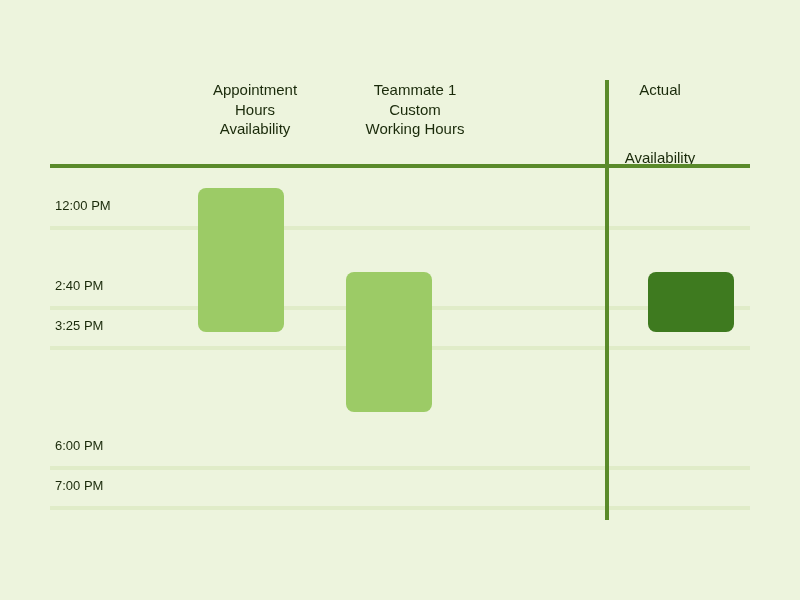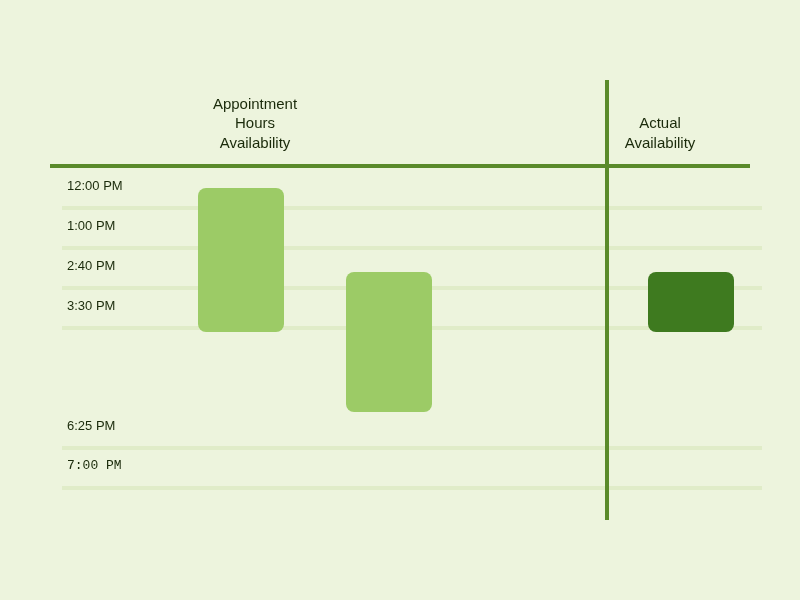--- a/index.html
+++ b/index.html
@@ -27,47 +27,47 @@
     display: flex;
   }
   .header-col {
     text-align: center;
     font-size: 15px;
     color: #1a2a0a;
     line-height: 1.3;
     display: flex;
     flex-direction: column;
     align-items: center;
-    justify-content: flex-end;
     padding-bottom: 8px;
   }
   .col-a { width: 150px; margin-left: 10px;}
   .col-b { width: 150px; margin-left: 10px;}
   .col-spacer { flex: 1; }
-  .col-c { width: 120px; margin-left: 0; margin-right: 10px;}
+  .col-c { width: 120px; margin-left: 0; margin-right: 10px; gap: 48px;}
   .axis-top {
     position: absolute;
     left: 0;
     top: 84px;
     width: 700px;
     height: 4px;
     background: #5a8a2a;
   }
   .grid-area {
     position: absolute;
     left: 0;
     top: 88px;
     width: 700px;
     height: 320px;
   }
   .time-row {
     position: absolute;
-    left: 12px;
+    left: 0;
     width: 700px;
     height: 40px;
+    margin-top: 20px;
   }
   .time-label {
     position: absolute;
     left: 5px;
     top: 10px;
     font-size: 13px;
     color: #1a2a0a;
   }
   .gridline {
     position: absolute;
@@ -96,51 +96,52 @@
 <body>
 
 <div class="chart">
 
   <div class="headers">
     <div class="header-col col-a">
       <span>Appointment</span>
       <span>Hours</span>
       <span>Availability</span>
     </div>
+    <div class="header-col col-b">
+      <span>Teammate 1</span>
+      <span>Custom</span>
+      <span>Working Hours</span>
+    </div>
     <div class="col-spacer"></div>
     <div class="header-col col-c">
       <span>Actual</span>
       <span>Availability</span>
     </div>
   </div>
 
   <div class="axis-top"></div>
 
   <div class="grid-area" id="grid">
       <div class="time-row" style="top: 0px;">
         <div class="time-label">12:00 PM</div>
         <div class="gridline"></div>
       </div>
-      <div class="time-row" style="top: 40px;">
-        <div class="time-label">1:00 PM</div>
-        <div class="gridline"></div>
-      </div>
       <div class="time-row" style="top: 80px;">
         <div class="time-label">2:40 PM</div>
         <div class="gridline"></div>
       </div>
       <div class="time-row" style="top: 120px;">
-        <div class="time-label">3:30 PM</div>
+        <div class="time-label">3:25 PM</div>
         <div class="gridline"></div>
       </div>
       <div class="time-row" style="top: 240px;">
-        <div class="time-label">6:25 PM</div>
+        <div class="time-label">6:00 PM</div>
         <div class="gridline"></div>
       </div>
-      <div class="time-row" style="top: 280px; font-family: Liberation Mono, monospace;">
+      <div class="time-row" style="top: 280px;">
         <div class="time-label">7:00 PM</div>
         <div class="gridline"></div>
       </div>
       <div class="block light" style="left: 148px; top: 20px; width: 86px; height: 144px;"></div>
       <div class="block light" style="left: 296px; top: 104px; width: 86px; height: 140px;"></div>
       <div class="block dark" style="left: 598px; top: 104px; width: 86px; height: 60px;"></div>
     </div>
 
   <div class="vline"></div>
 

